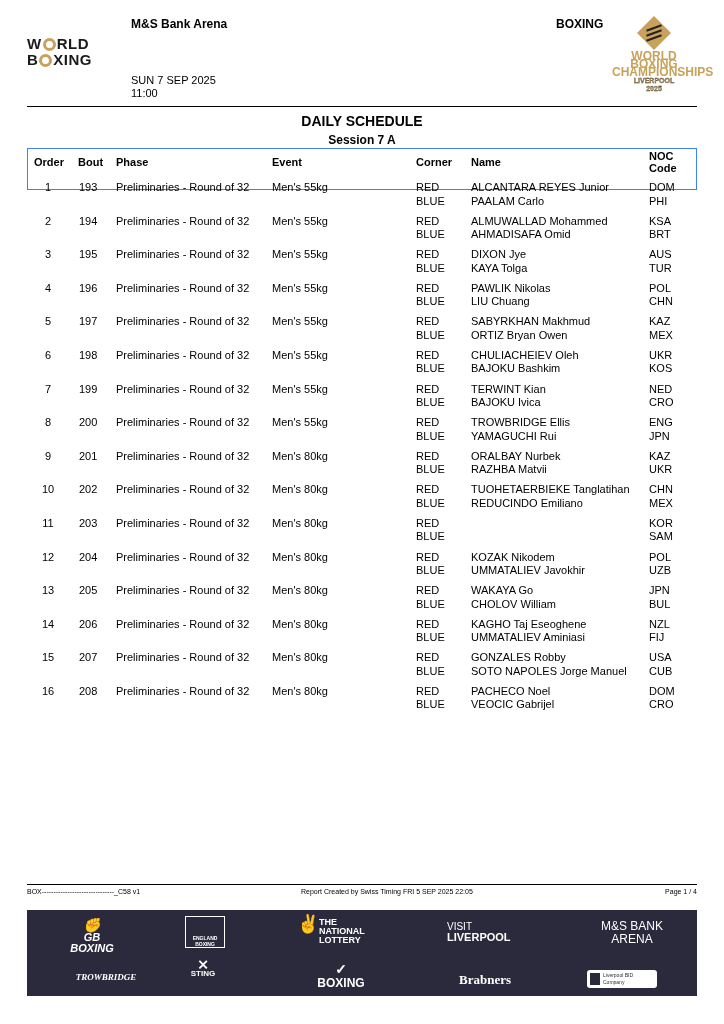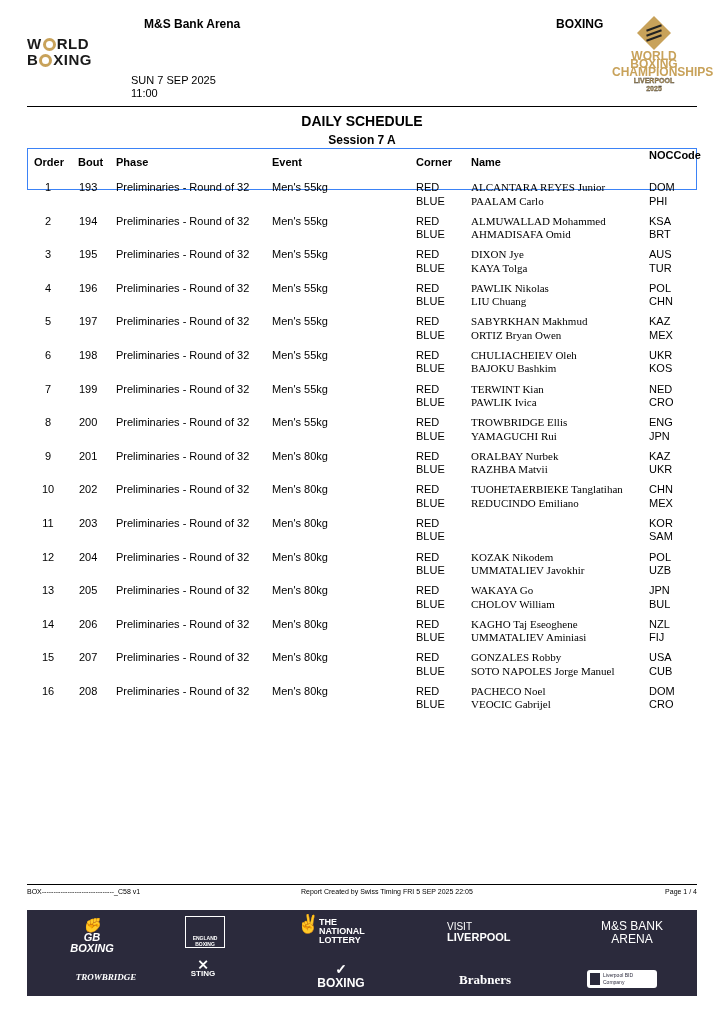--- a/index.html
+++ b/index.html
@@ -3,48 +3,48 @@
 <meta charset="utf-8">
 <style>
   * { box-sizing: border-box; margin: 0; padding: 0; }
   html, body { width: 724px; height: 1024px; background: #ffffff; }
   body { position: relative; font-family: "Liberation Sans", sans-serif; color: #000; overflow: hidden; }
 
   .logo-wb { position: absolute; left: 27px; top: 37px; width: 90px; height: 30px; }
   .wb-line { font-family: "Liberation Sans", sans-serif; font-weight: bold; font-size: 15px; line-height: 14px; letter-spacing: 0.5px; color: #1a1a1a; display: flex; align-items: center; }
   .wb-ring { display: inline-block; width: 13px; height: 13px; border-radius: 50%; border: 3px solid #c8a25a; margin: 0 1px; }
 
-  .venue { position: absolute; left: 144px; top: 17px; font-size: 12px; font-weight: bold; }
+  .venue { position: absolute; left: 131px; top: 17px; font-size: 12px; font-weight: bold; }
   .date { position: absolute; left: 131px; top: 74px; font-size: 11px; line-height: 13px; }
   .sport { position: absolute; left: 556px; top: 17px; font-size: 12px; font-weight: bold; }
 
   .logo-wbc { position: absolute; left: 612px; top: 18px; width: 84px; height: 80px; text-align: center; }
   .wbc-mark { width: 34px; height: 34px; margin: 0 auto; position: relative; }
   .wbc-mark .diamond { position: absolute; left: 5px; top: 3px; width: 24px; height: 24px; background: #c8a25a; transform: rotate(45deg); }
   .wbc-mark .stripe { position: absolute; left: 9px; width: 16px; height: 2px; background: #222; transform: rotate(-20deg); }
   .wbc-text { font-size: 12px; font-weight: bold; line-height: 8px; color: #c8a25a; margin-top: 0; }
   .wbc-sub { display: inline-block; margin-top: 1px; font-size: 7px; font-weight: bold; color: #c8a25a; -webkit-text-stroke: 0.3px #333; line-height: 8px; }
 
   .hdr-rule { position: absolute; left: 27px; top: 106px; width: 670px; height: 1px; background: #000; }
   .title { position: absolute; left: 0; width: 724px; top: 113px; text-align: center; font-size: 14px; font-weight: bold; }
   .session { position: absolute; left: 0; width: 724px; top: 133px; text-align: center; font-size: 12px; font-weight: bold; }
 
   .tbl-head { position: absolute; left: 27px; top: 148px; width: 670px; height: 42px; border: 1px solid #3b82f6; font-size: 11px; font-weight: bold; }
   .th { position: absolute; top: 0; height: 26px; display: flex; align-items: center; }
-  .th.noc { flex-direction: row; justify-content: center; align-items: flex-start; line-height: 12px; }
+  .th.noc { flex-direction: column; justify-content: center; align-items: flex-start; line-height: 12px; }
 
   .rows { position: absolute; left: 27px; top: 181px; width: 670px; }
   .row { position: relative; height: 33.6px; font-size: 11px; }
   .cell { position: absolute; top: 0; line-height: 13.5px; }
   .c-order { left: 0; width: 42px; text-align: center; }
   .c-bout { left: 52px; width: 20px; }
   .c-phase { left: 89px; }
   .c-event { left: 245px; }
   .c-corner { left: 389px; }
-  .c-name { left: 444px; font-family: Liberation Serif, serif; }
+  .c-name { left: 444px; }
   .c-noc { left: 622px; }
 
   .ft-rule { position: absolute; left: 27px; top: 884px; width: 670px; height: 1px; background: #000; }
   .ft-left { position: absolute; left: 27px; top: 888px; font-size: 7px; }
   .ft-mid { position: absolute; left: 301px; top: 888px; font-size: 7px; }
   .ft-right { position: absolute; right: 27px; top: 888px; font-size: 7px; }
 
   .sponsors { position: absolute; left: 27px; top: 910px; width: 670px; height: 86px; background: #2b2a3c; }
   .sp { position: absolute; color: #fff; text-align: center; font-weight: bold; }
   .sp.small { font-size: 8px; }
@@ -275,21 +275,21 @@
       </div>
       <div class="cell c-event">
         <div>Men's 55kg</div>
       </div>
       <div class="cell c-corner">
         <div>RED</div>
         <div>BLUE</div>
       </div>
       <div class="cell c-name">
         <div>TERWINT Kian</div>
-        <div>PAWLIK Ivica</div>
+        <div>BAJOKU Ivica</div>
       </div>
       <div class="cell c-noc">
         <div>NED</div>
         <div>CRO</div>
       </div>
     </div>
     <div class="row">
       <div class="cell c-order">
         <div>8</div>
       </div>

